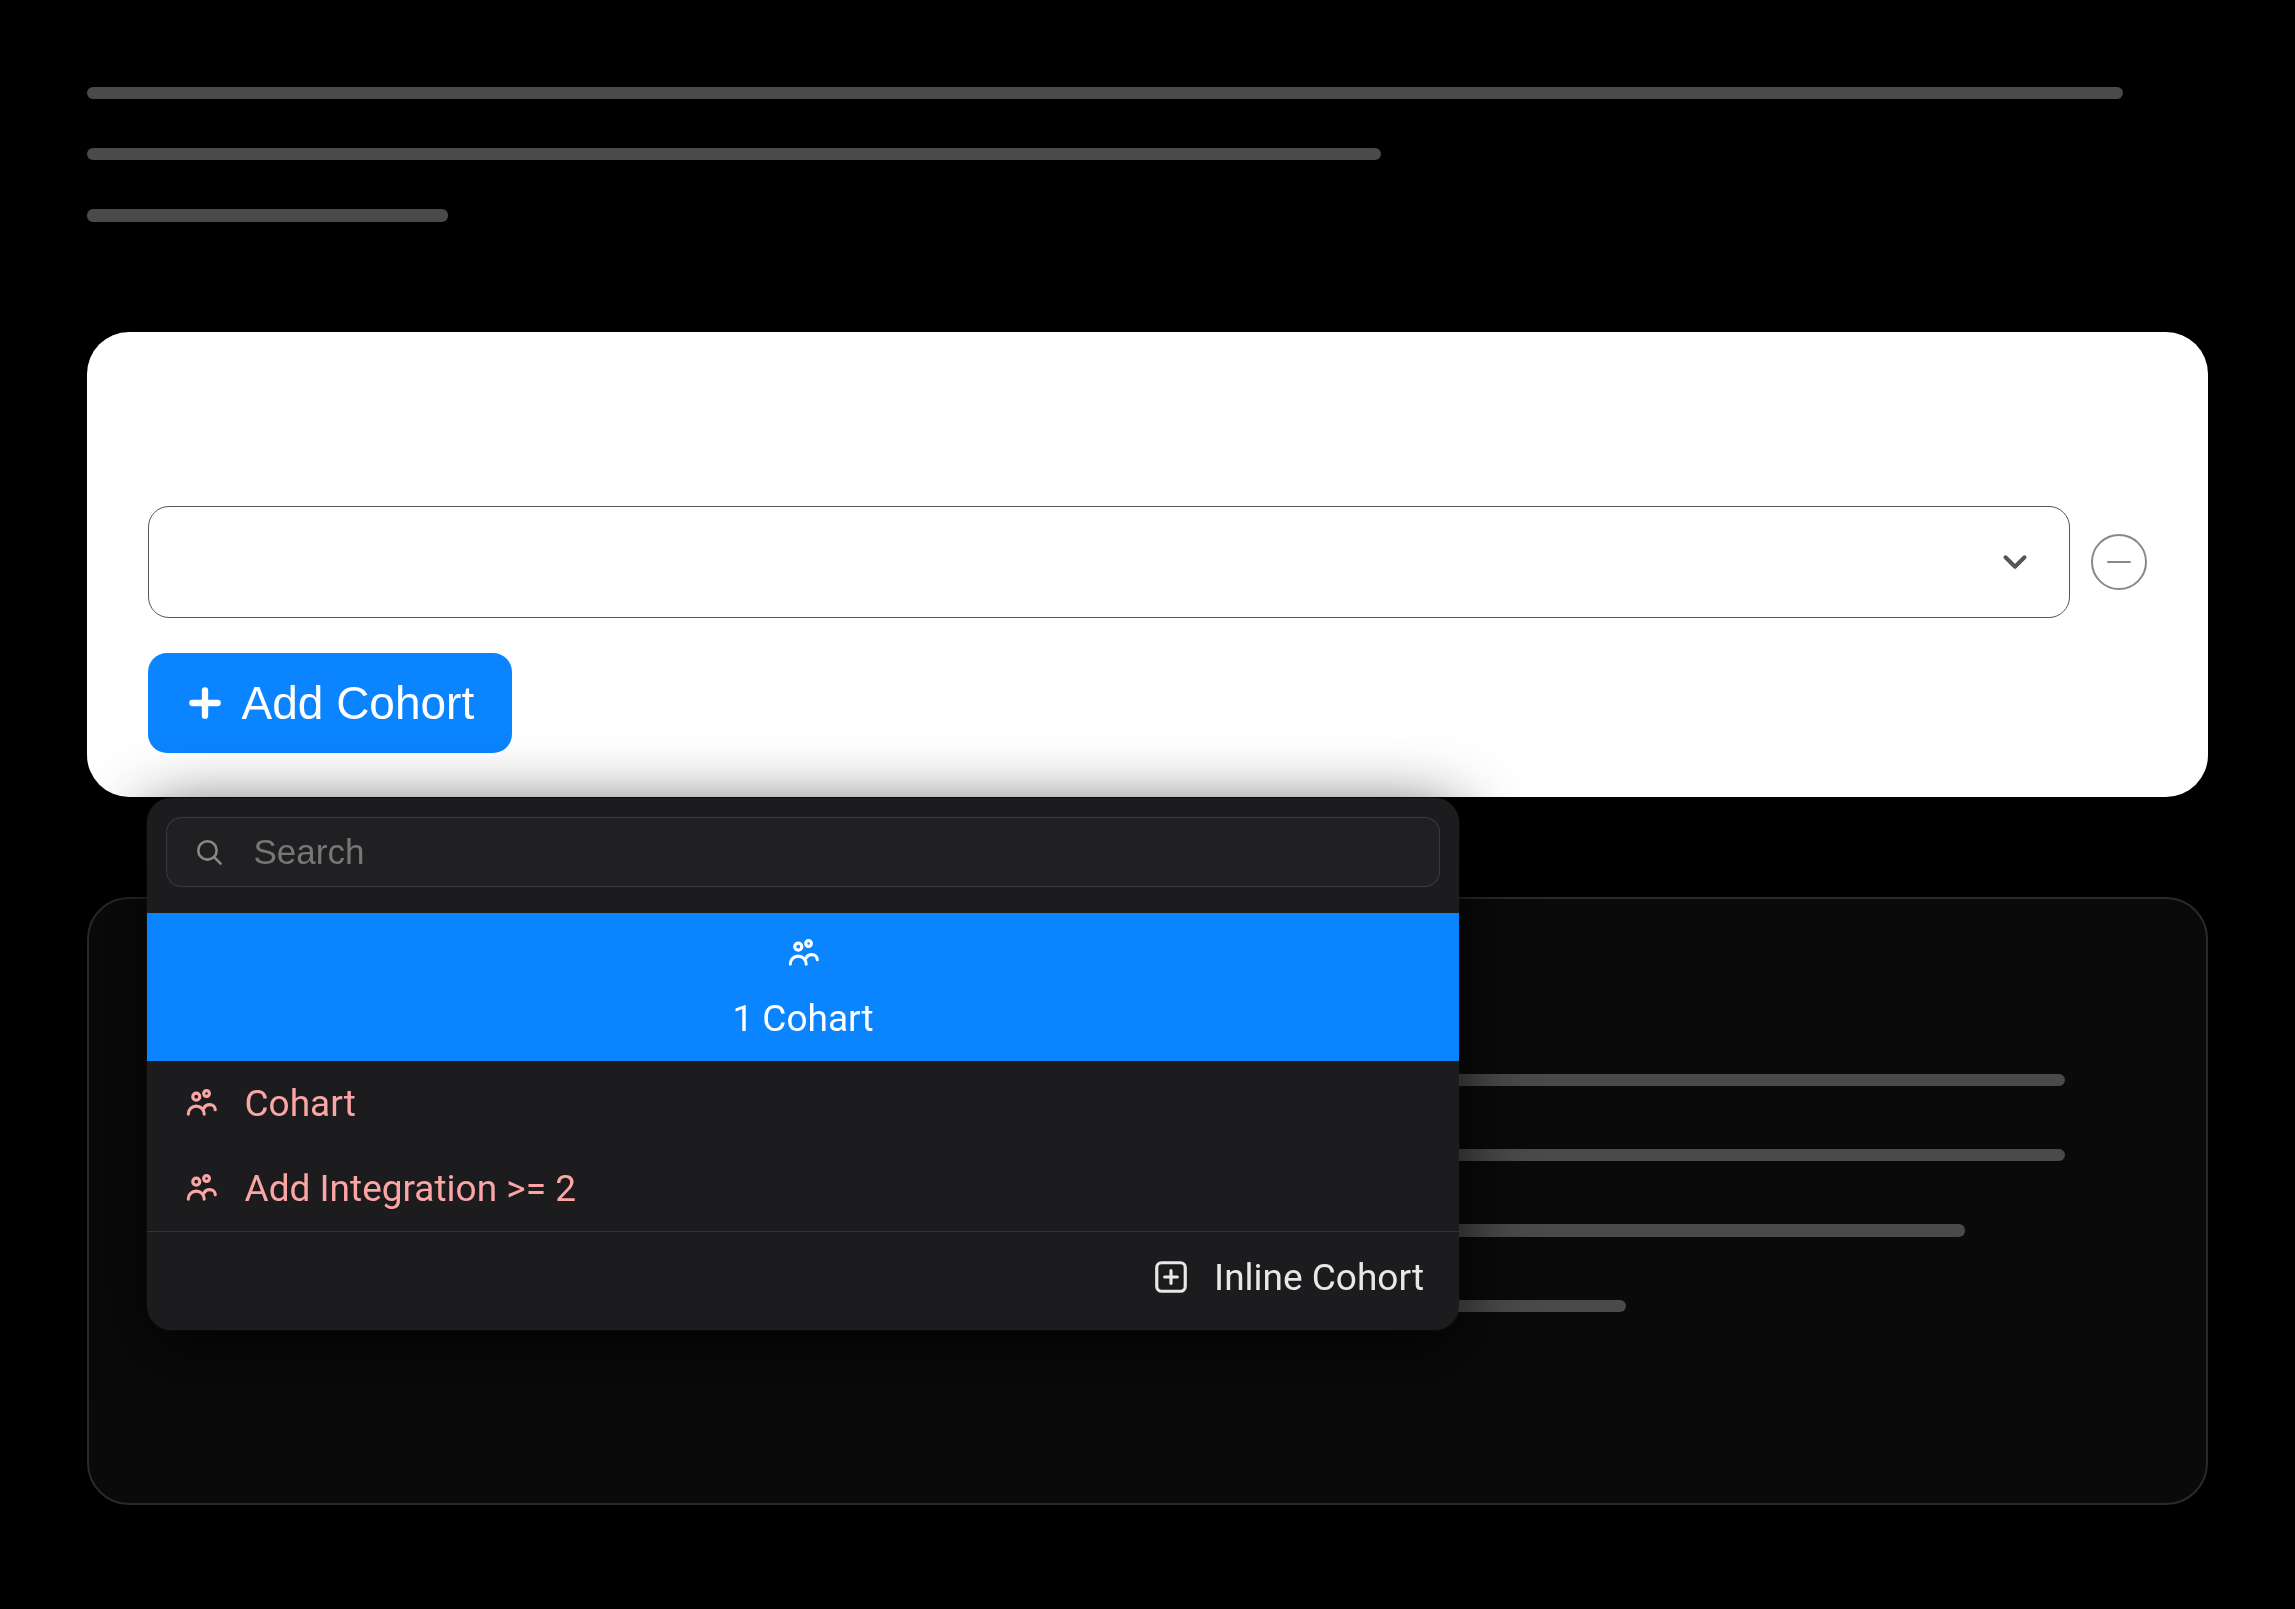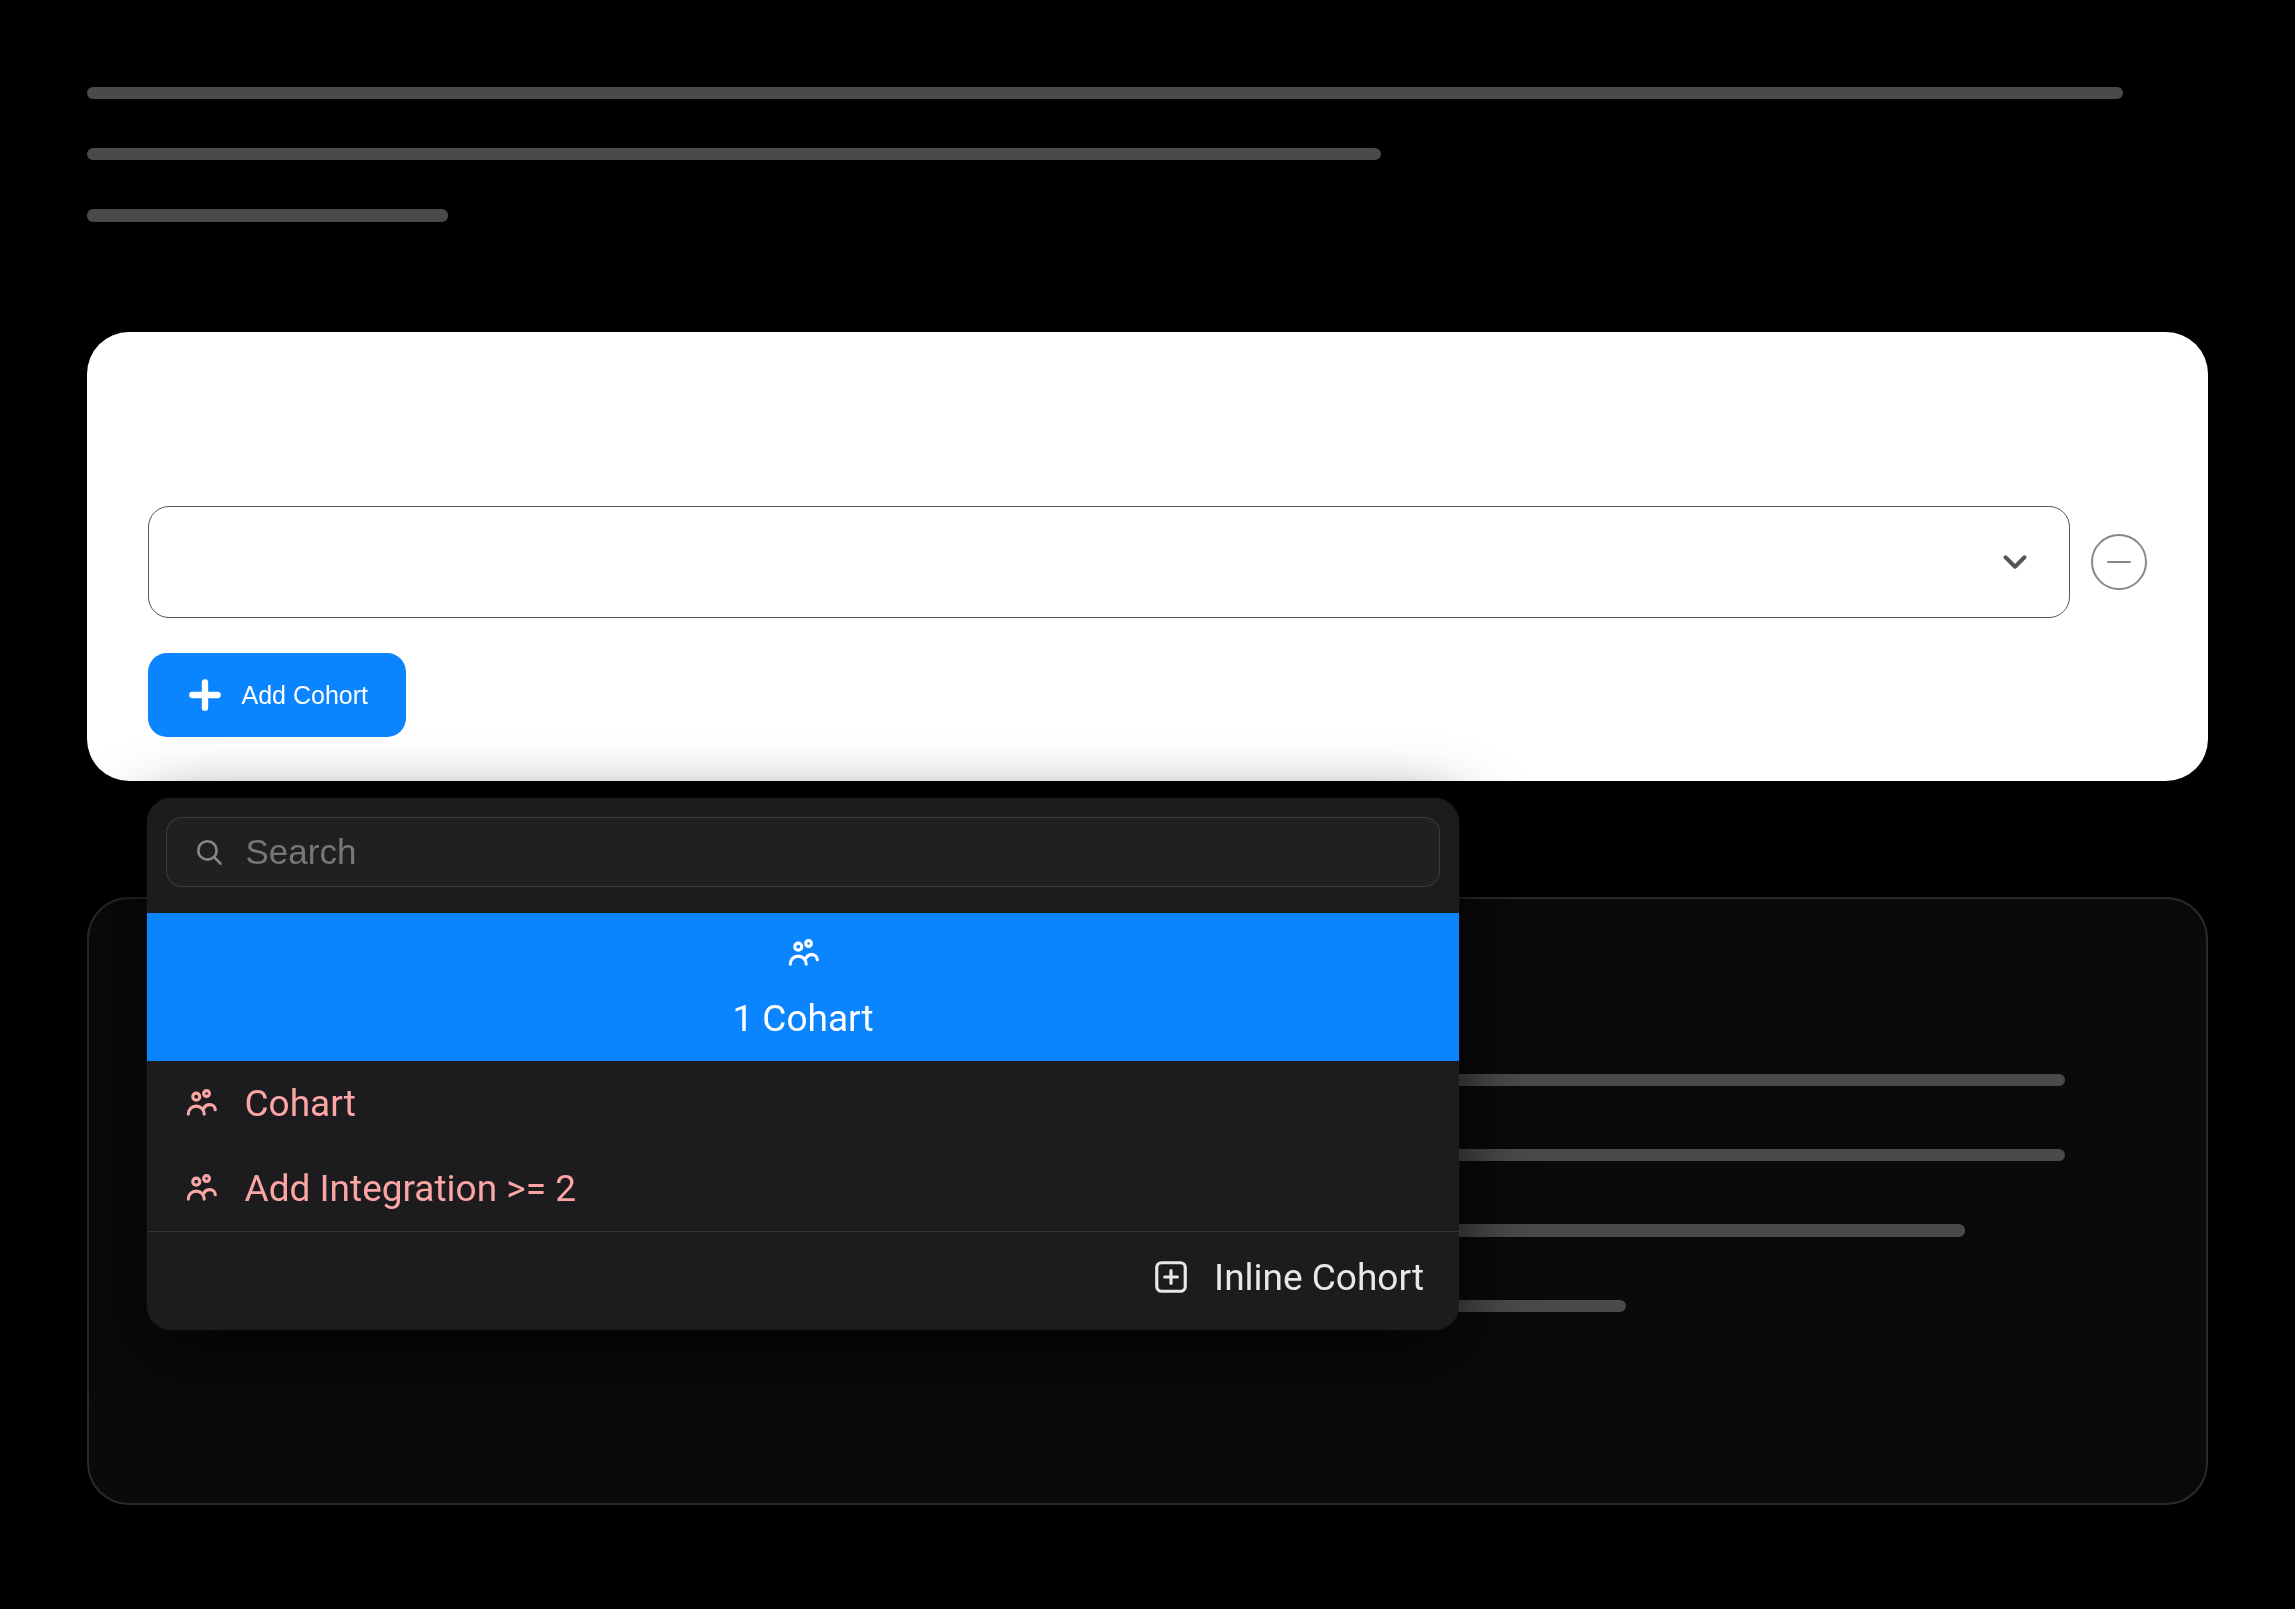--- a/index.html
+++ b/index.html
@@ -83,21 +83,21 @@
     .add-cohort-btn {
       margin-top: 35px;
       display: inline-flex;
       align-items: center;
       gap: 17.5px;
       background: #0a84ff;
       color: #fff;
       border: none;
       border-radius: 19px;
       padding: 23px 38px;
-      font-size: 25px;
+      font-size: 46px;
       font-weight: 500;
       cursor: pointer;
     }
     .plus-icon {
       width: 38px;
       height: 38px;
       stroke: #fff;
       stroke-width: 4;
     }
 
@@ -156,20 +156,21 @@
       color: #888;
       flex-shrink: 0;
     }
     .search-input {
       flex: 1;
       background: transparent;
       border: none;
       outline: none;
       color: #22c55e;
       font-size: 35px;
+      margin-left: 8px;
     }
     .search-input::placeholder {
       color: #777;
     }
     .dropdown-list {
       margin-top: 26px;
     }
     .dropdown-item {
       display: flex;
       align-items: center;

